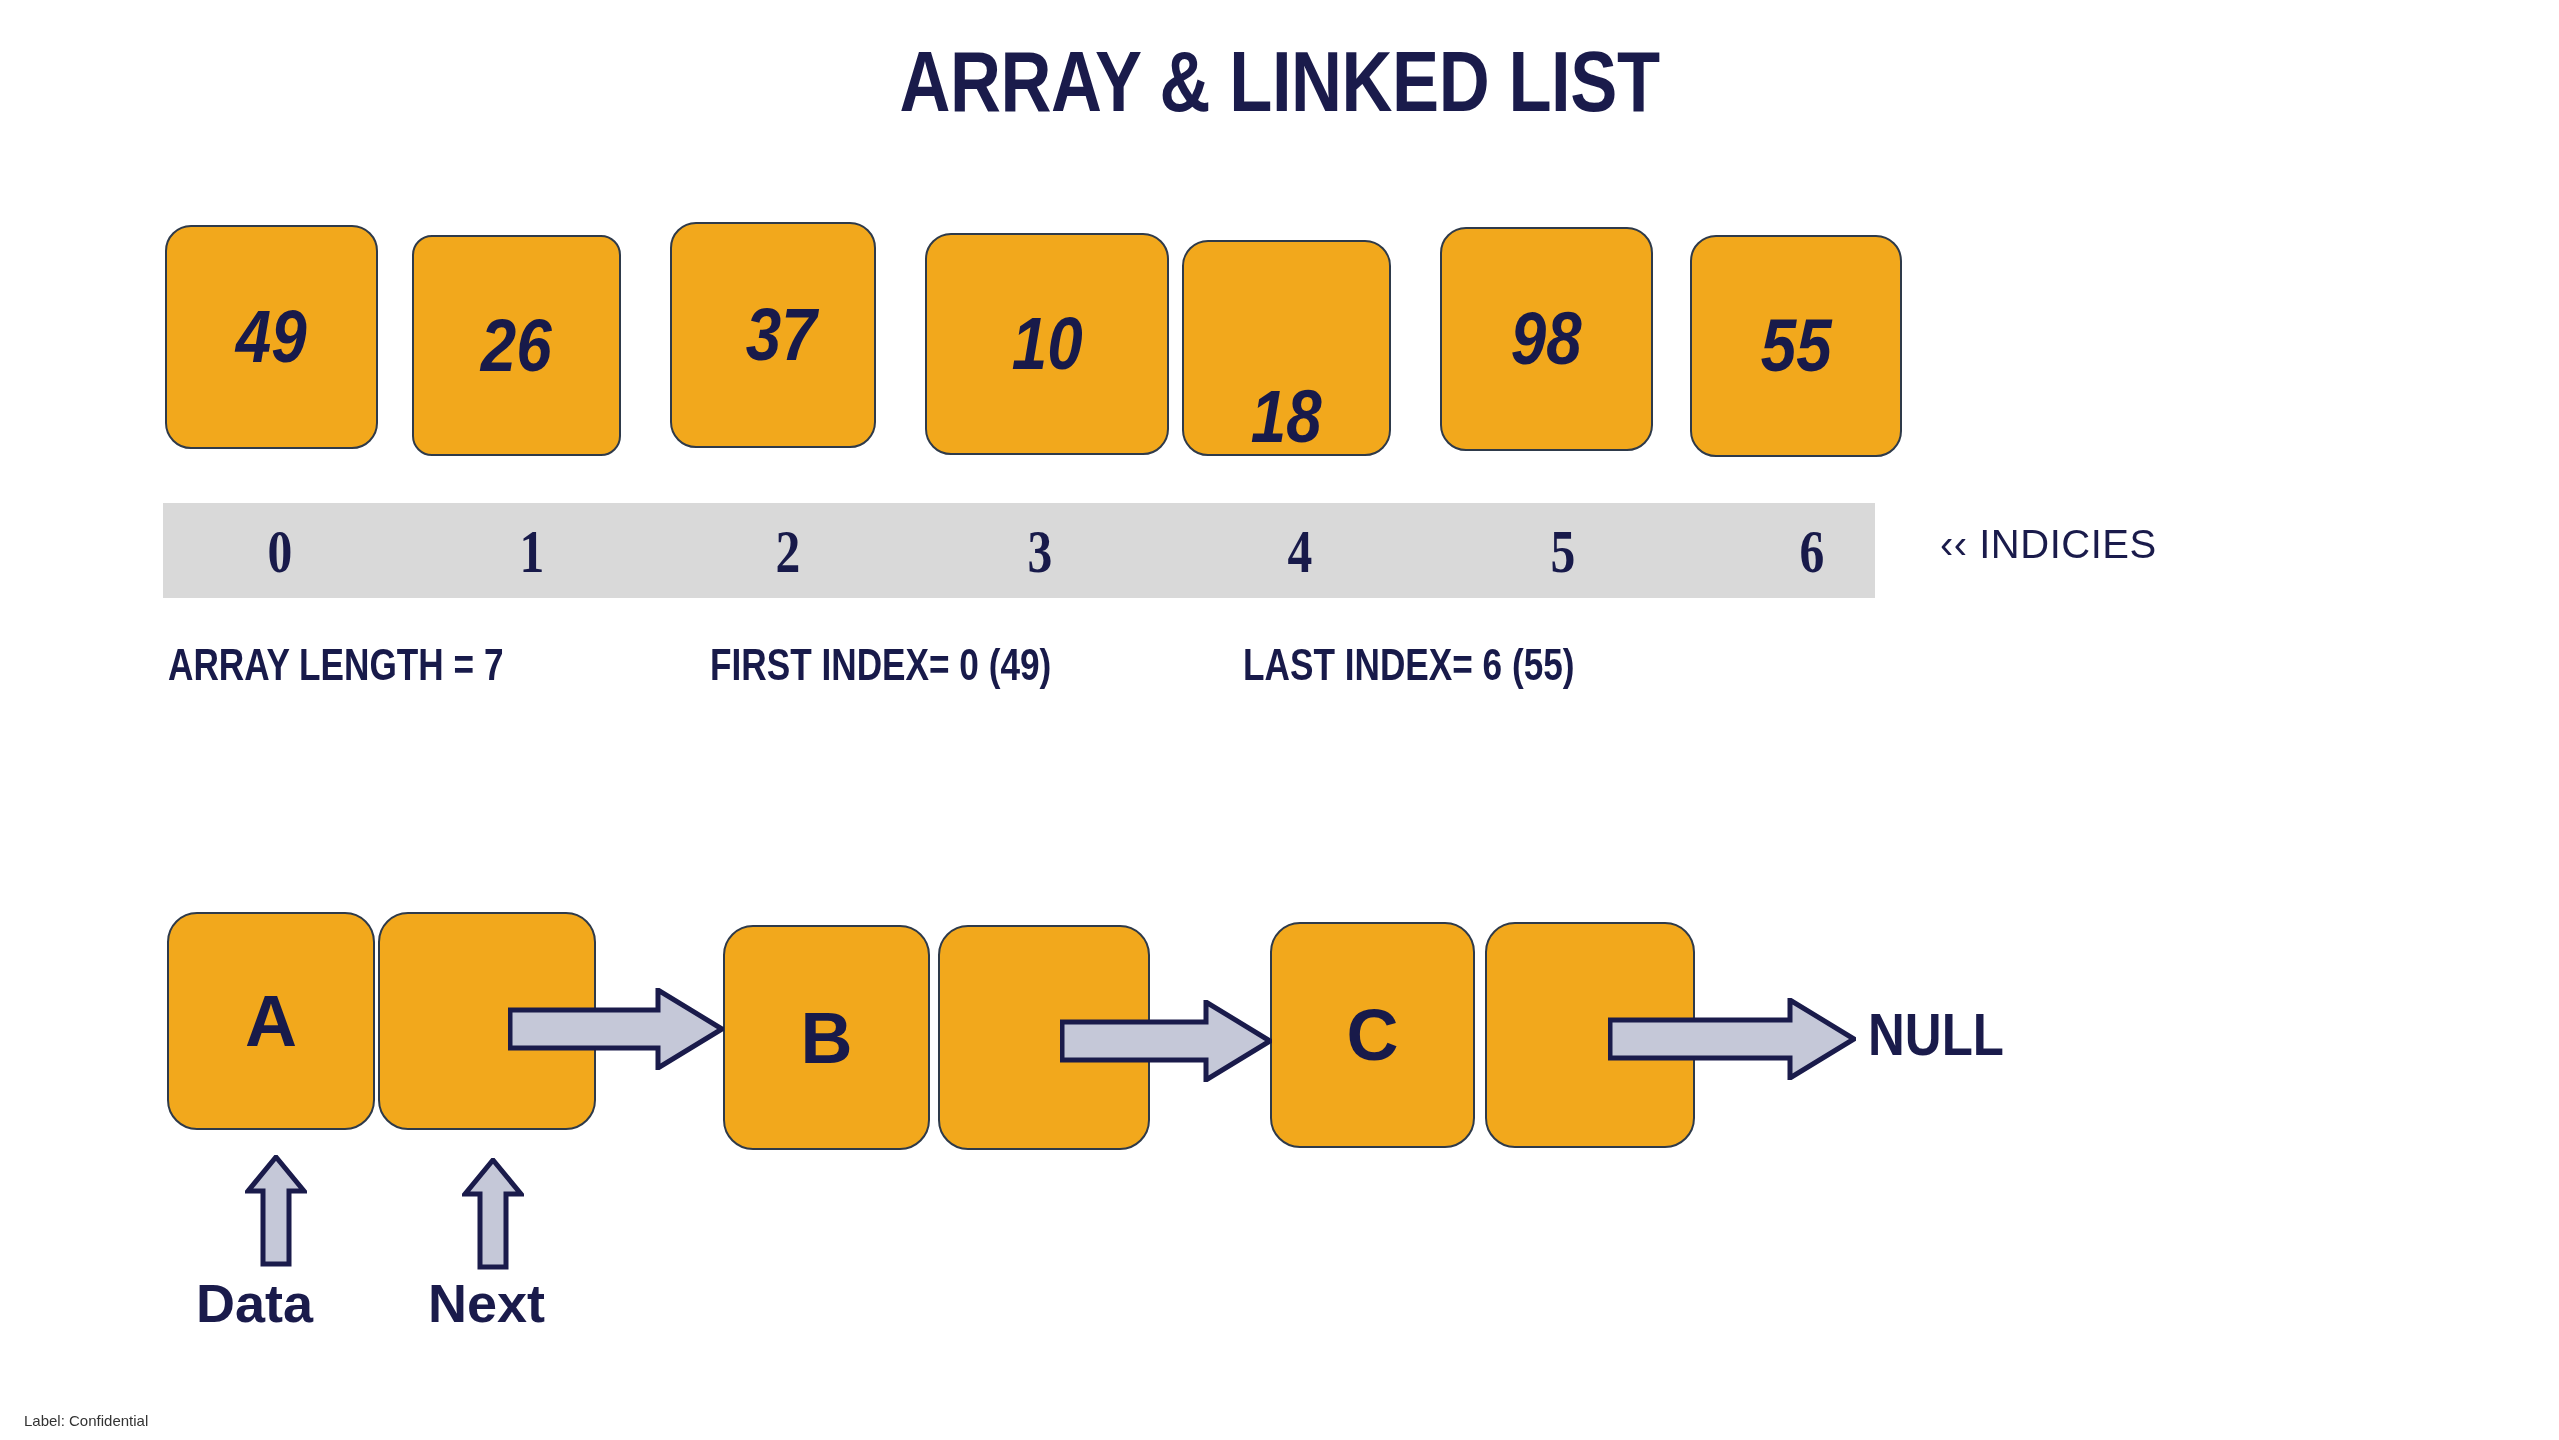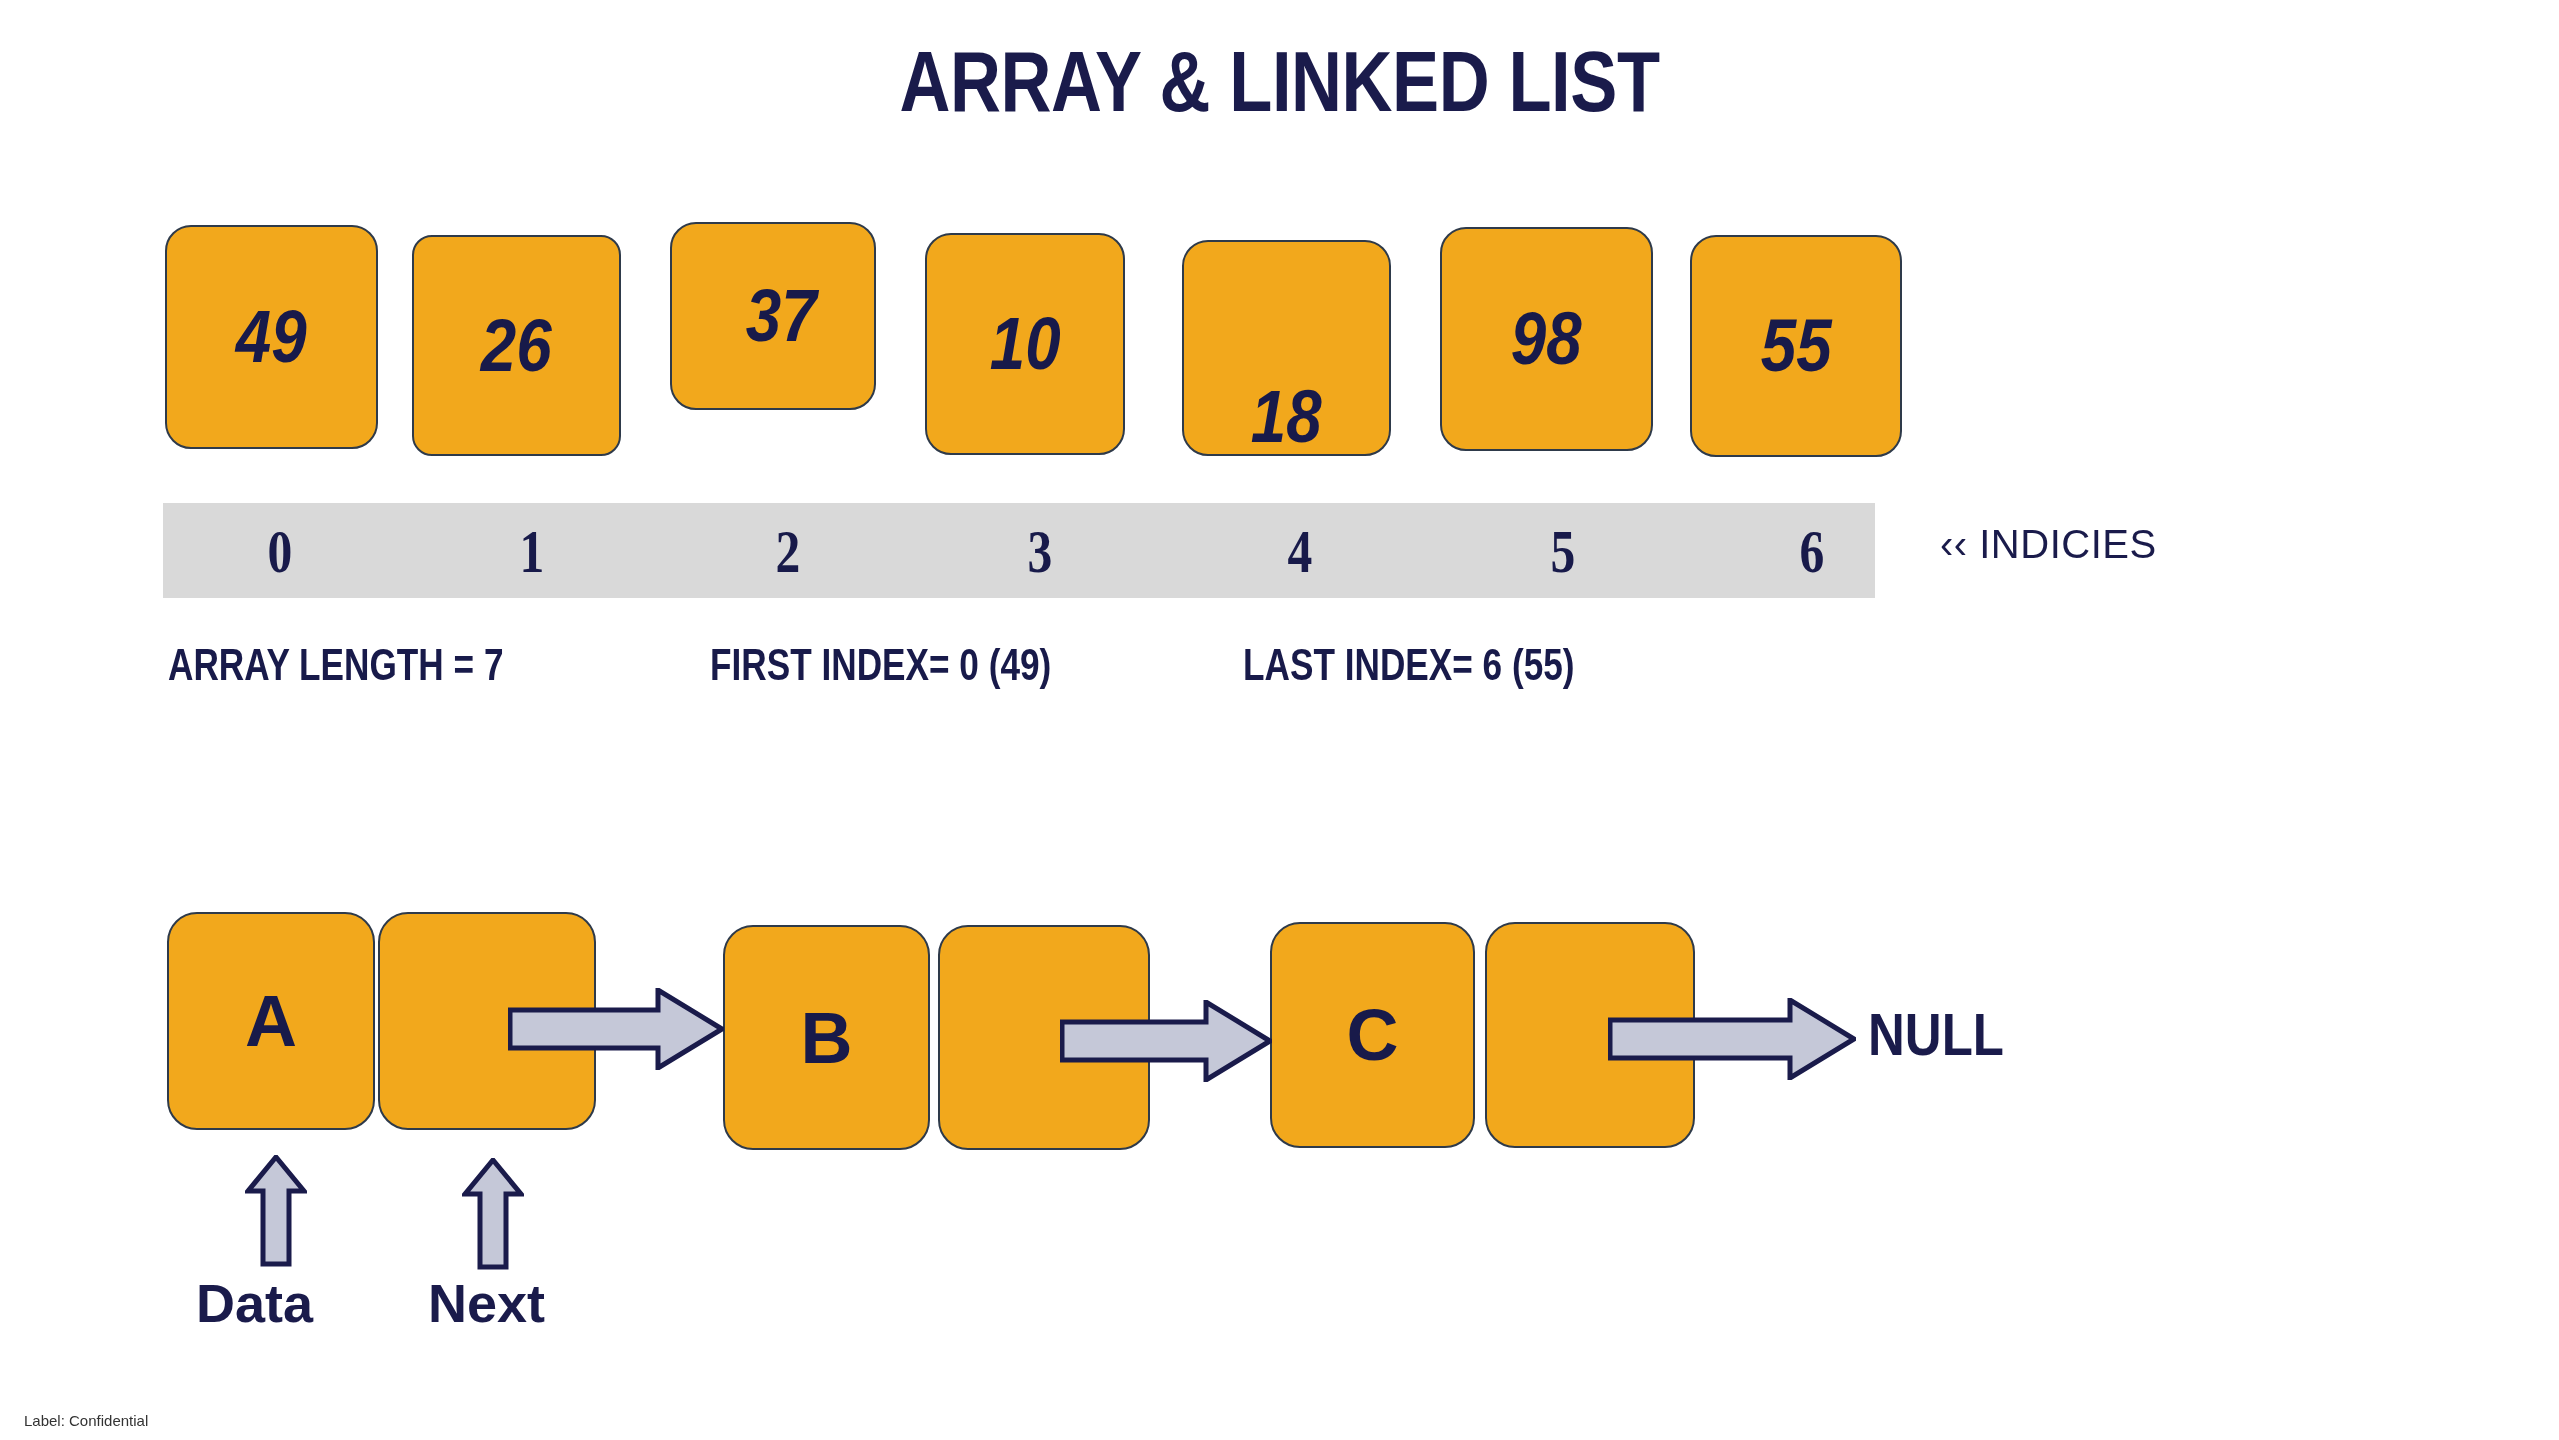--- a/index.html
+++ b/index.html
@@ -183,25 +183,25 @@
 <div class="array-area">
 
   <div class="array-cell" style="left:165px; top:225px; width:213px; height:224px;">
     <span class="val">49</span>
   </div>
 
   <div class="array-cell" style="left:412px; top:235px; width:209px; height:221px;border-radius:20px;">
     <span class="val">26</span>
   </div>
 
-  <div class="array-cell" style="left:670px; top:222px; width:206px; height:188px;padding-left:16px;">
+  <div class="array-cell" style="left:670px; top:222px; width:206px; height:226px;padding-left:16px;">
     <span class="val">37</span>
   </div>
 
-  <div class="array-cell" style="left:925px; top:233px; width:200px; height:222px;">
+  <div class="array-cell" style="left:925px; top:233px; width:244px; height:222px;">
     <span class="val">10</span>
   </div>
 
   <div class="array-cell" style="left:1182px; top:240px; width:209px; height:216px;align-items:flex-end;">
     <span class="val">18</span>
   </div>
 
   <div class="array-cell" style="left:1440px; top:227px; width:213px; height:224px;">
     <span class="val">98</span>
   </div>

